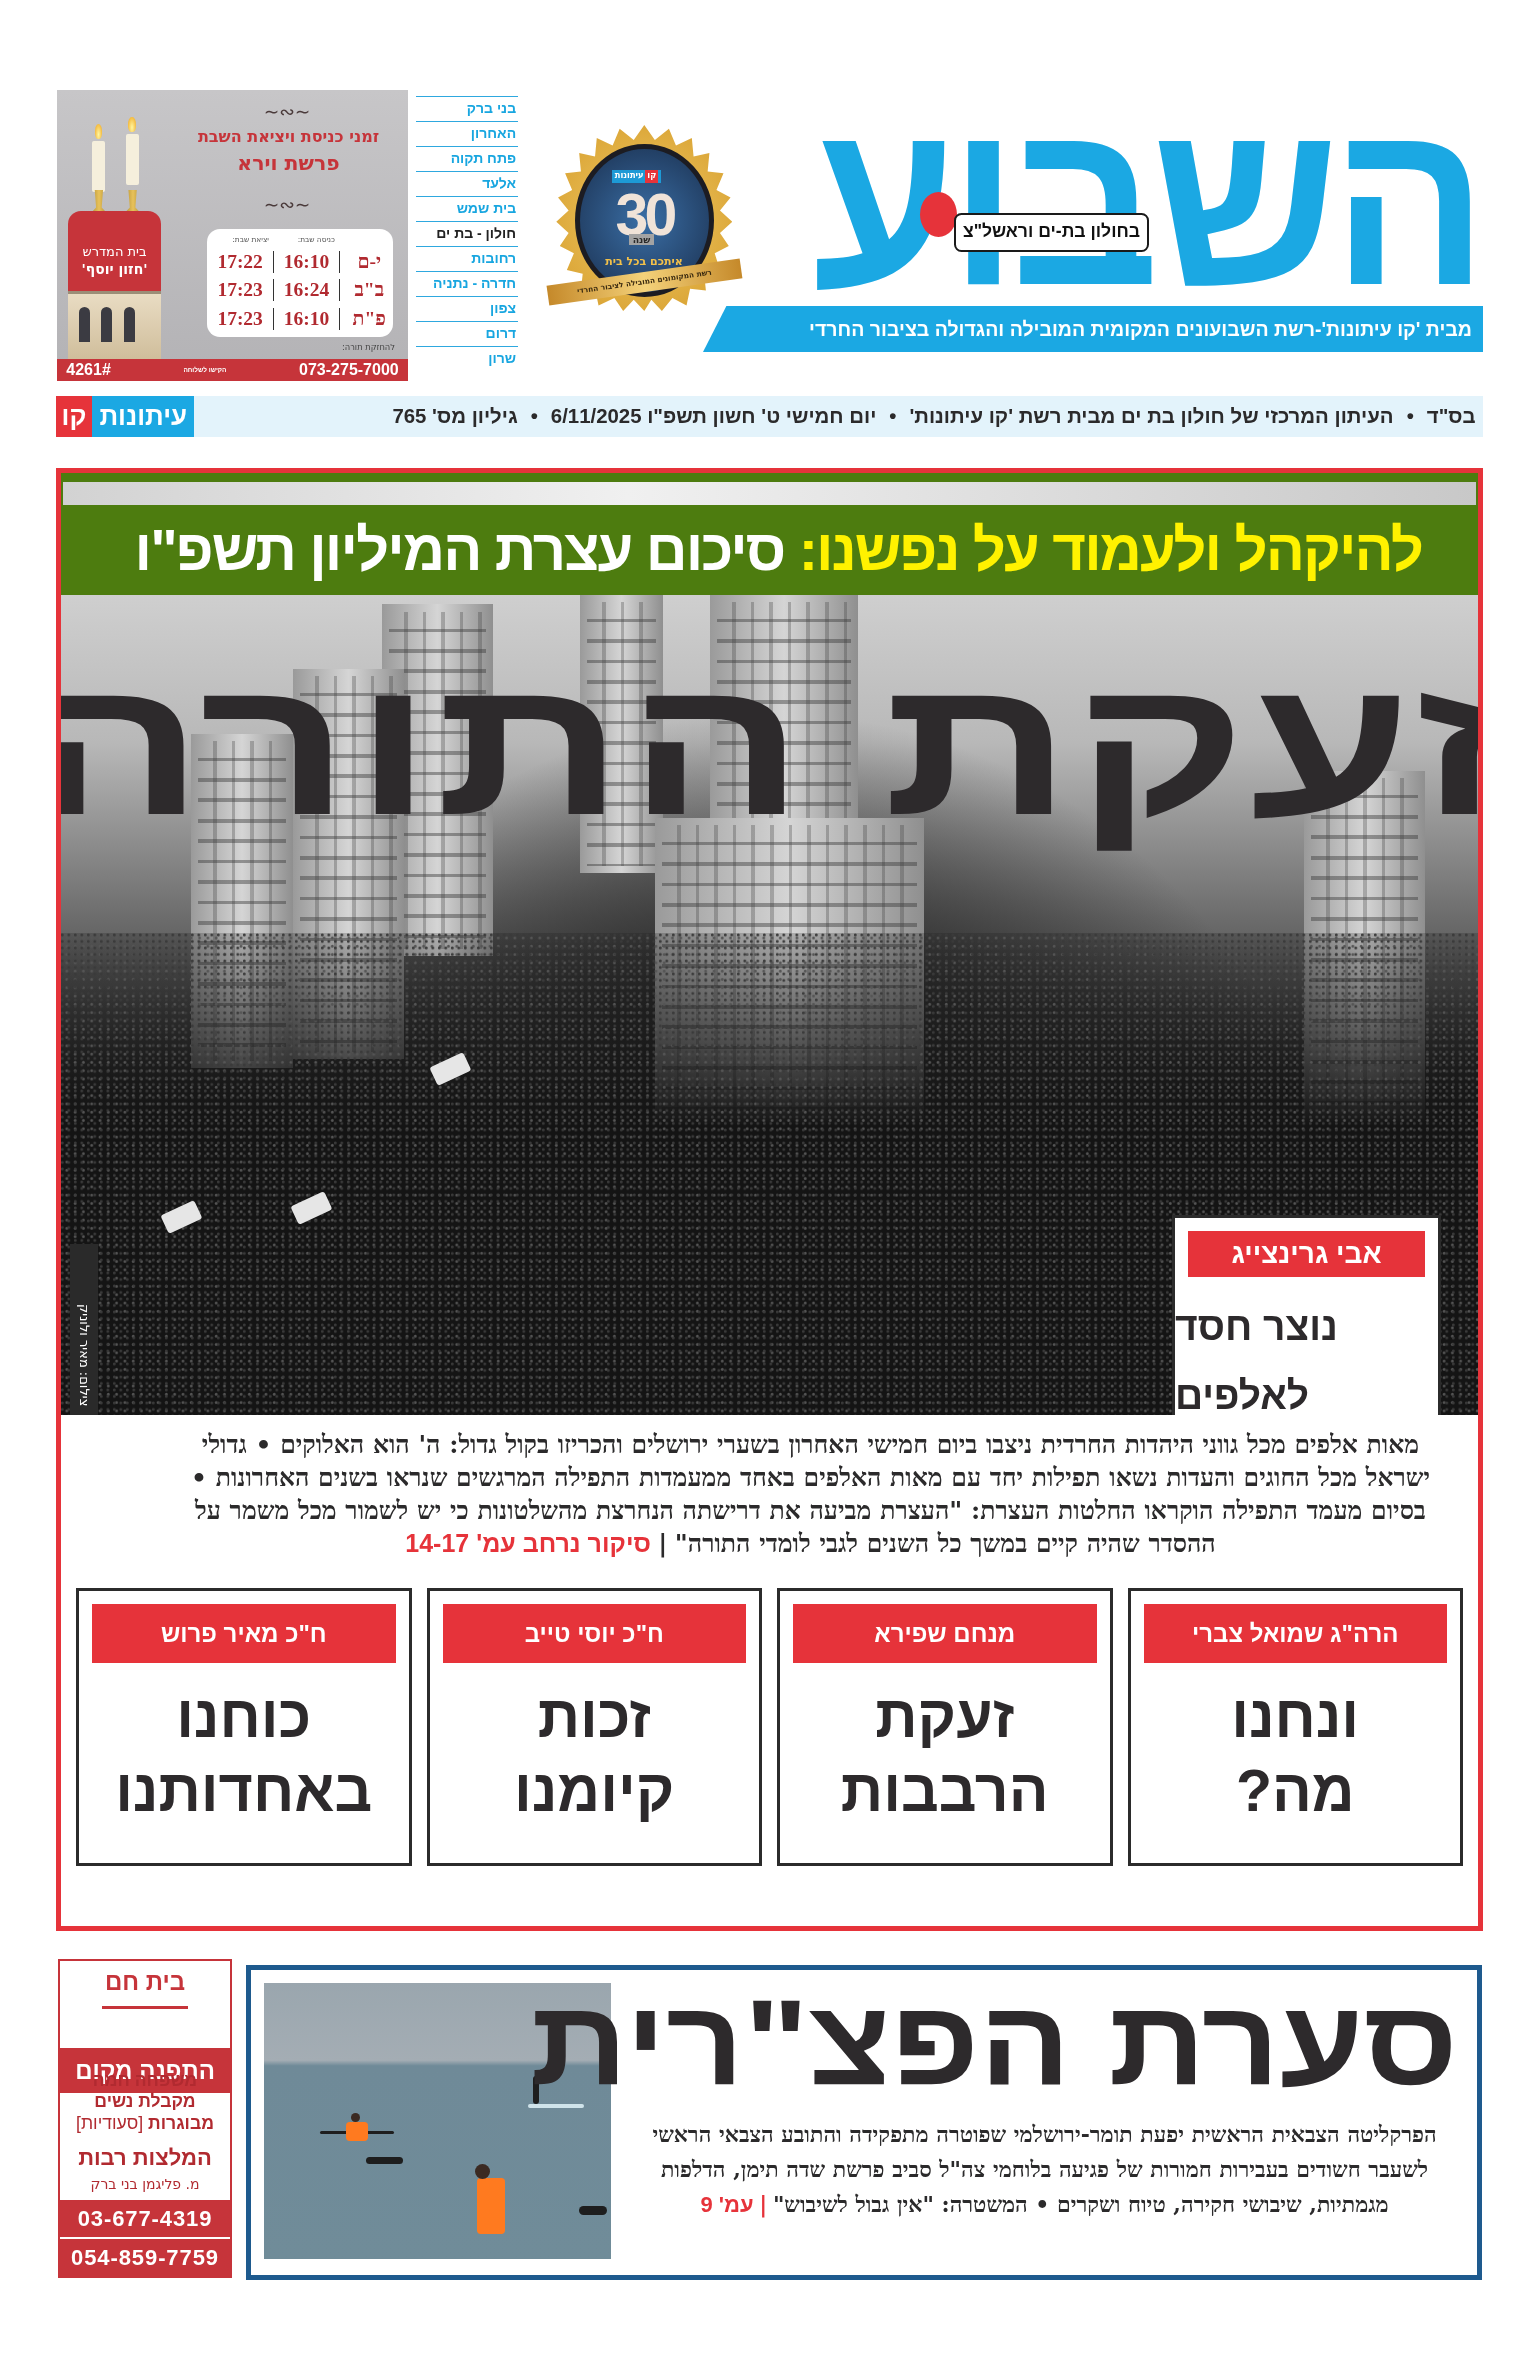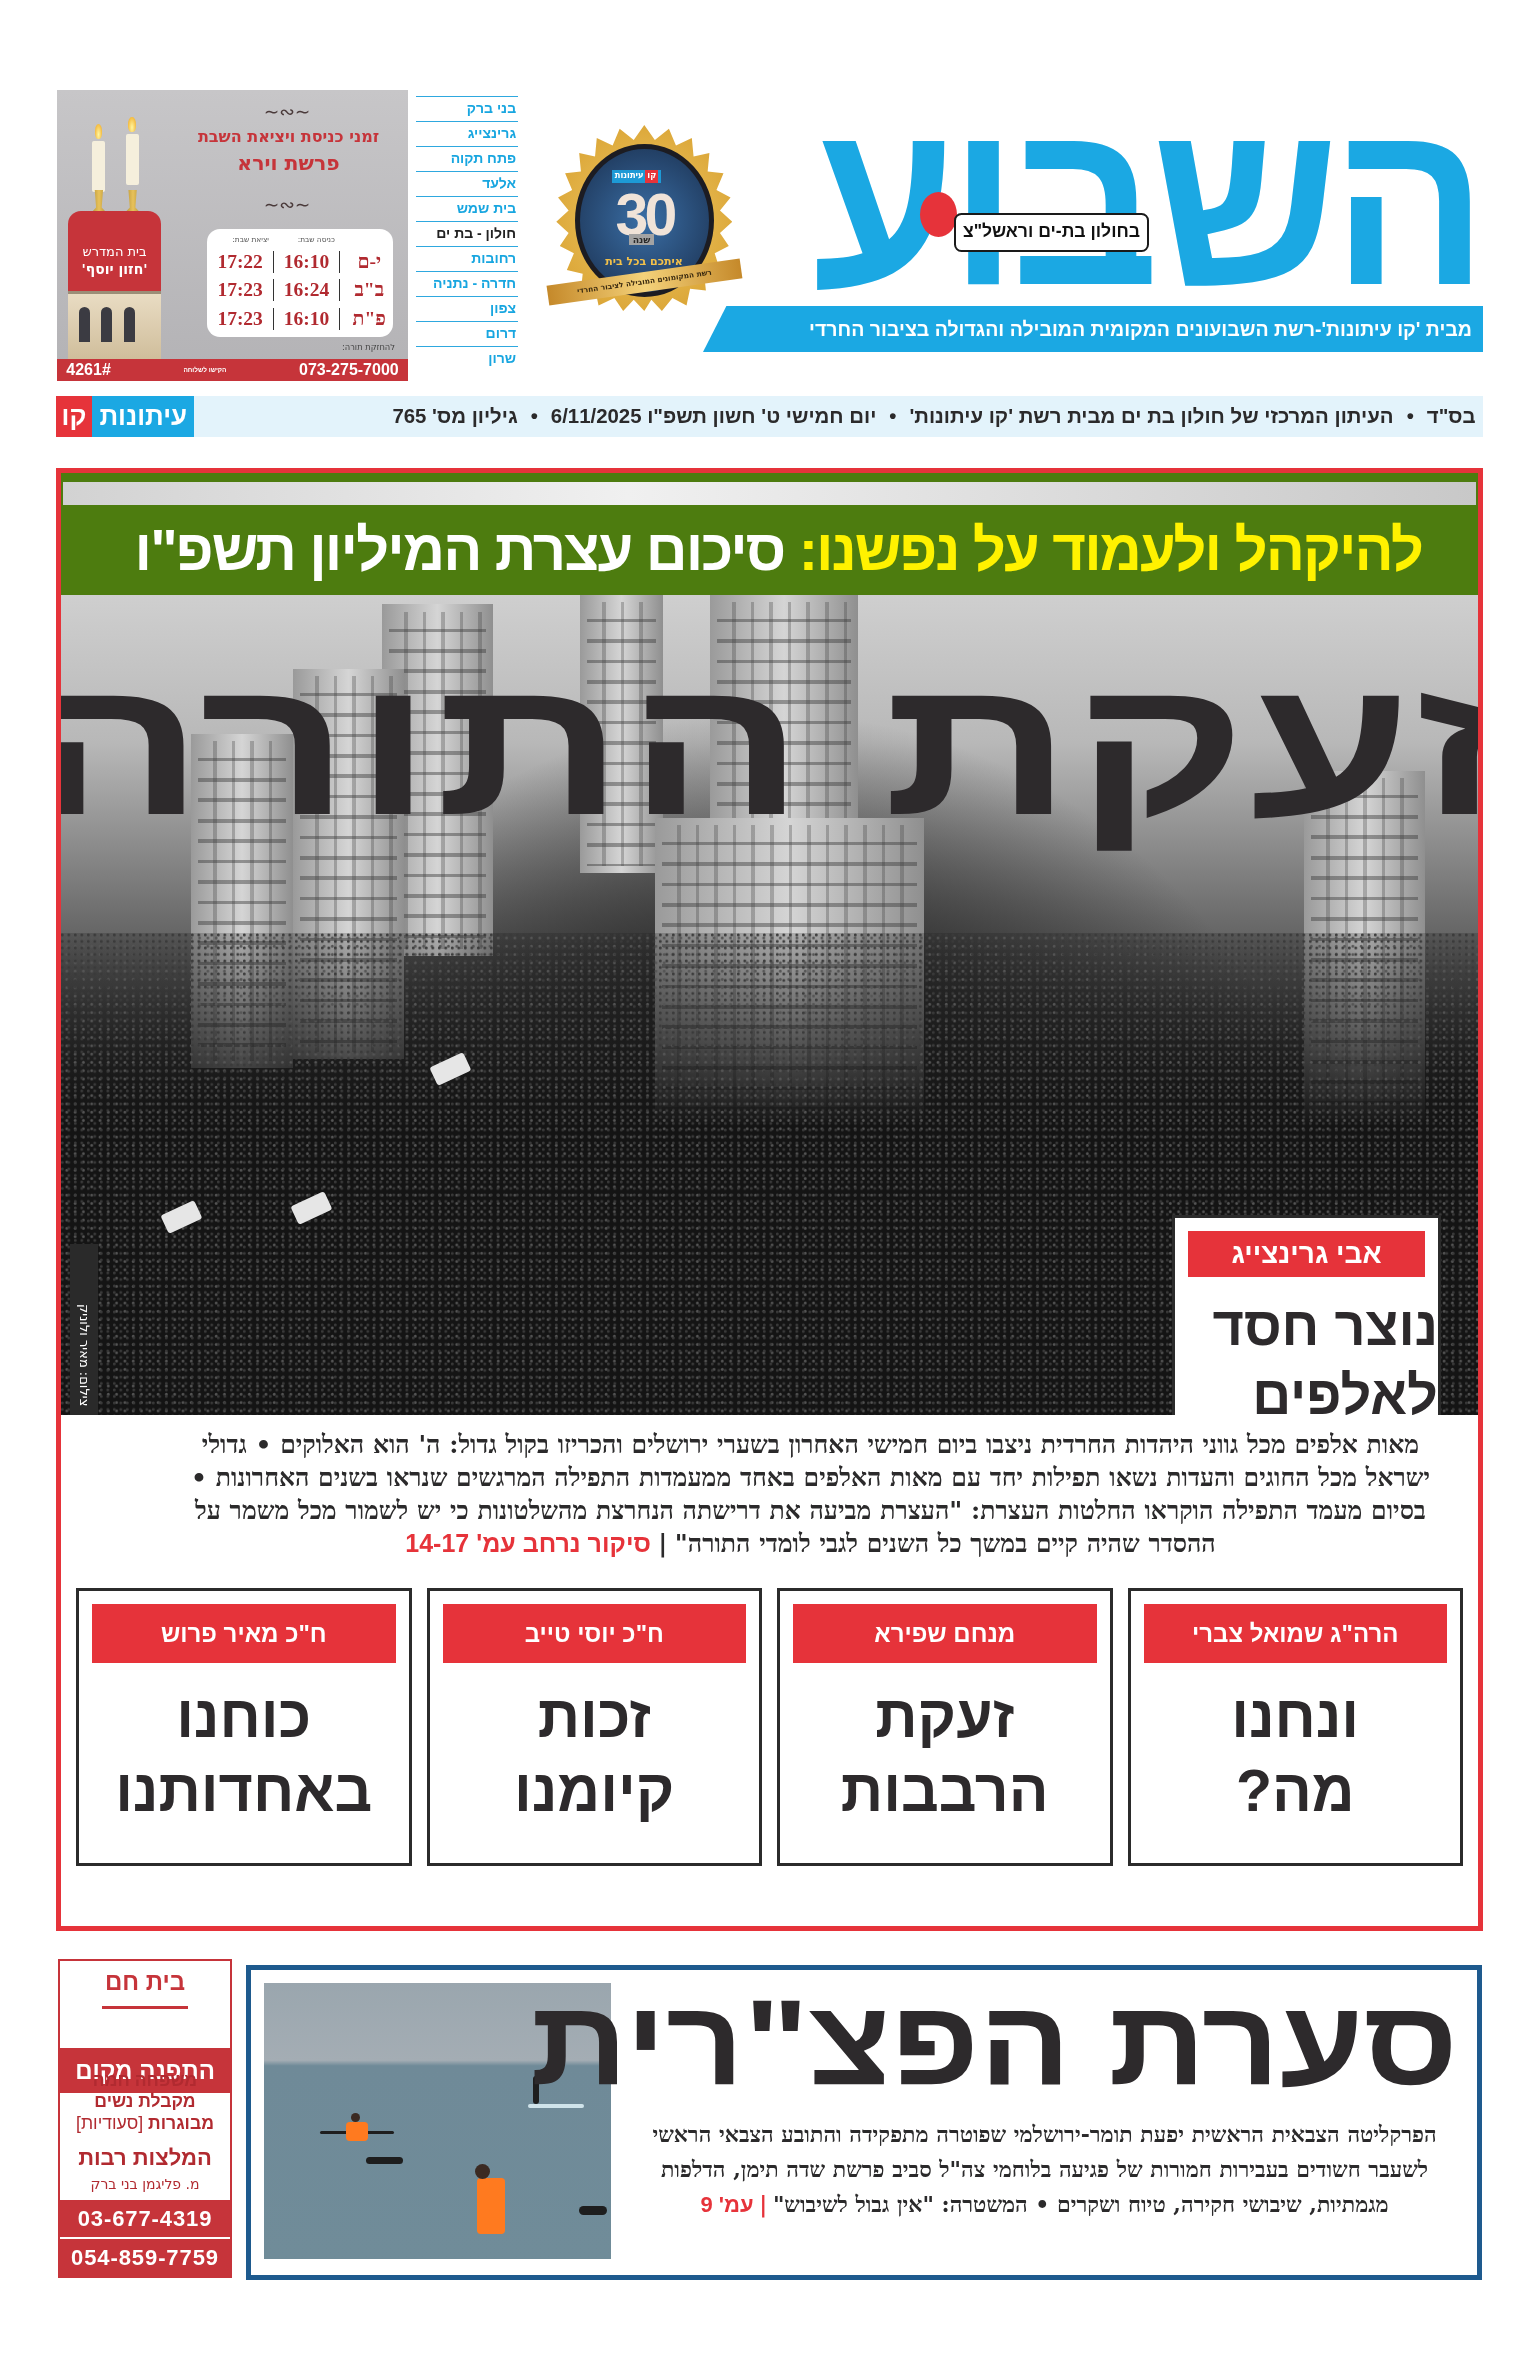--- a/index.html
+++ b/index.html
@@ -77,21 +77,21 @@
   .hero-photo .crowd { position: absolute; left: 0; right: 0; bottom: 0; height: 482px; background:
       radial-gradient(circle at 20% 30%, #3a3a3a 0.9px, transparent 1.9px) 0 0/6.5px 6.5px,
       radial-gradient(circle at 70% 60%, #555 0.9px, transparent 1.9px) 0 0/8.3px 8.3px,
       linear-gradient(180deg, rgba(20,20,20,.2), #141414 40%); }
   .hero-photo .van { position: absolute; width: 37px; height: 20.4px; background: #e6e6e6; border-radius: 2.8px; transform: rotate(-25deg); }
   .headline { position: absolute; left: 18.6px; right: 18.6px; top: 63px; height: 176px; text-align: center; font-family: "Liberation Sans", sans-serif; font-weight: bold; font-size: 195px; line-height: 176px; color: #2d2a2c; letter-spacing: 1.9px; transform: scaleX(1.35); transform-origin: center; white-space: nowrap; }
   .photo-credit { position: absolute; left: 9.3px; top: 649px; width: 28px; height: 223px; background: #2a2a2a; color: #fff; font-size: 13px; writing-mode: vertical-rl; text-align: center; line-height: 28px; }
 
   .opinion-box { position: absolute; right: 37px; top: 620px; width: 269px; height: 271px; background: #fff; border: 3.7px solid #2b2b2b; }
   .opinion-box .ob-name { position: absolute; right: 13px; top: 13px; width: 237px; height: 46px; background: #e6333a; color: #fff; font-size: 28px; line-height: 46px; text-align: center; font-family: "Liberation Sans", sans-serif; font-weight: bold; }
-  .opinion-box .ob-title { position: absolute; right: 0; top: 74px; width: 100%; text-align: right; font-family: "Liberation Sans", sans-serif; font-weight: bold; font-size: 54px; line-height: 69px; color: #2d2a2c; }
+  .opinion-box .ob-title { position: absolute; right: 0; top: 74px; width: 100%; text-align: left; font-family: "Liberation Sans", sans-serif; font-weight: bold; font-size: 39px; line-height: 69px; color: #2d2a2c; }
 
   .lead { position: absolute; right: 37px; top: 955px; width: 1261px; text-align: center; font-family: "DejaVu Serif", serif; font-weight: bold; font-size: 25px; line-height: 33px; color: #2b2a2b; }
   .lead .ref { color: #e6333a; font-family: "Liberation Sans", sans-serif; }
   .lead .sep { color: #2b2a2b; margin: 0 7.4px; }
 
   .columns { position: absolute; left: 15px; right: 15px; top: 1115px; height: 278px; display: flex; flex-direction: row; gap: 15px; }
   .column-card { flex: 1; border: 3.7px solid #2b2b2b; position: relative; }
   .column-card .cc-name { position: absolute; right: 13px; left: 13px; top: 13px; height: 59px; background: #e6333a; color: #fff; font-size: 24px; line-height: 59px; text-align: center; font-family: "Liberation Sans", sans-serif; font-weight: bold; }
   .column-card .cc-title { position: absolute; right: 0; left: 0; top: 89px; text-align: center; font-family: "Liberation Sans", sans-serif; font-weight: bold; font-size: 59px; line-height: 74px; color: #2d2a2c; }
 
@@ -162,21 +162,21 @@
   <div class="abs torah-label">להחזקת תורה:</div>
   <div class="abs ad-footer">
     <span>073-275-7000</span>
     <span class="mini">הקישו לשלוחה</span>
     <span>4261#</span>
   </div>
 </div>
 
 <div class="abs cities">
   <div class="city">בני ברק</div>
-  <div class="city">גרינצייג</div>
+  <div class="city">האחרון</div>
   <div class="city">פתח תקוה</div>
   <div class="city">אלעד</div>
   <div class="city">בית שמש</div>
   <div class="city active">חולון - בת ים</div>
   <div class="city">רחובות</div>
   <div class="city">חדרה - נתניה</div>
   <div class="city">צפון</div>
   <div class="city">דרום</div>
   <div class="city">שרון</div>
 </div>

